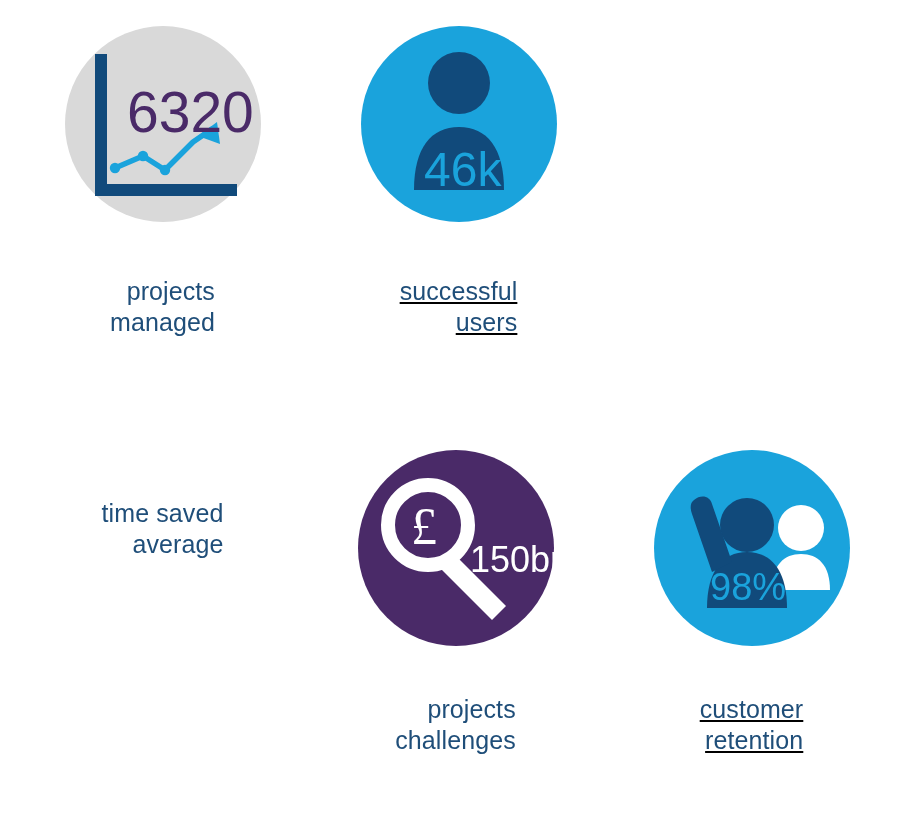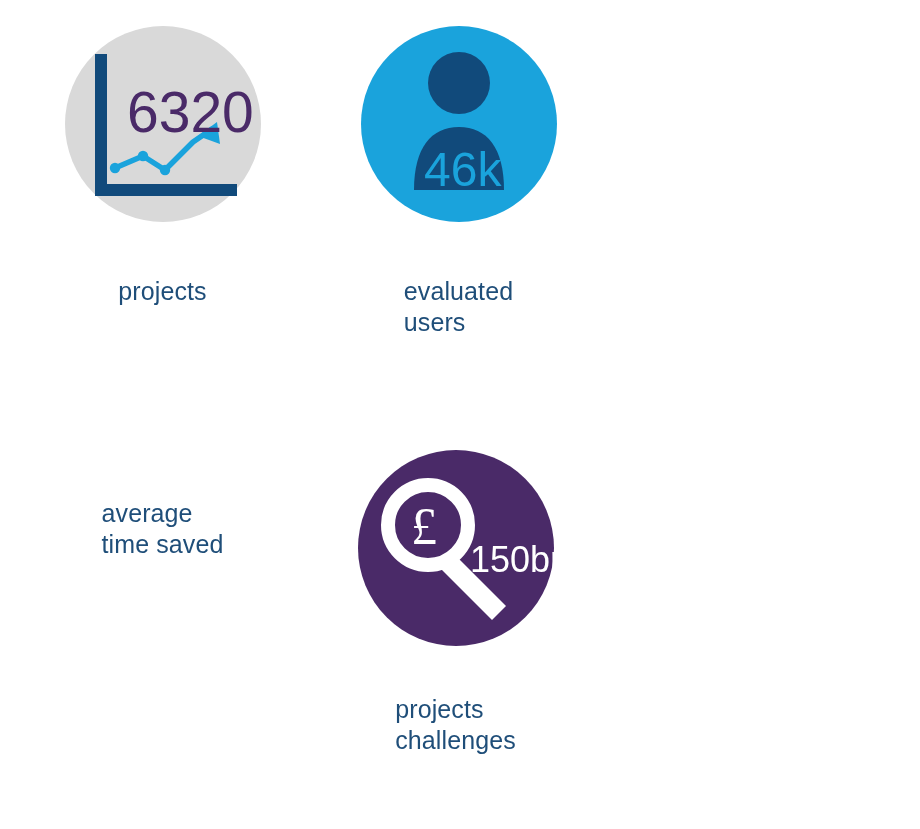--- a/index.html
+++ b/index.html
@@ -33,34 +33,34 @@
   .stat-row.row-bottom { margin-top: 112px; }
 
   .stat-cell {
     width: 293px;
     display: flex;
     flex-direction: column;
     align-items: center;
   }
   .stat-cell.cell-0 { margin-left: 16px; }
   .stat-cell.cell-1 { margin-left: 0px; }
-  .stat-cell.cell-2 { margin-left: 3px; }
+  .stat-cell.cell-2 { margin-left: 3px; text-decoration: underline; }
 
   .badge {
     width: 196px;
     height: 196px;
     border-radius: 50%;
     position: relative;
     display: block;
   }
   .badge svg { display: block; width: 196px; height: 196px; }
 
   .caption {
     margin-top: 54px;
-    text-align: left;
+    text-align: right;
     color: #1F4E79;
     font-size: 25px;
     line-height: 31px;
     font-family: "Liberation Sans", sans-serif;
     letter-spacing: 0.1px;
   }
   .caption .cap-line { display: block; white-space: nowrap; }
 
   .stat-cell.cell-bot-0 .caption,
   .stat-cell.cell-bot-1 .caption,
@@ -85,48 +85,49 @@
             <polygon points="152,96 155,118 133,110" fill="#1AA3DC"></polygon>
             <circle cx="50" cy="142" r="5.2" fill="#1AA3DC"></circle>
             <circle cx="78" cy="130" r="5.2" fill="#1AA3DC"></circle>
             <circle cx="100" cy="144" r="5.2" fill="#1AA3DC"></circle>
           </g>
           <text x="62" y="106" font-family="Liberation Sans, sans-serif" font-size="57" fill="#4A2A68">6320</text>
         </svg>
       </div>
       <div class="caption">
         <span class="cap-line">projects</span>
+        <span class="cap-line">managed</span>
       </div>
     </div>
 
 
     <div class="stat-cell cell-2">
       <div class="badge">
         <svg viewBox="0 0 196 196" xmlns="http://www.w3.org/2000/svg">
           <circle cx="98" cy="98" r="98" fill="#1AA3DC"></circle>
           <g fill="#114A7B">
             <circle cx="98" cy="57" r="31"></circle>
             <path d="M53,164 C53,122 70,101 98,101 C126,101 143,122 143,164 Z"></path>
           </g>
           <text x="63" y="160" font-family="Liberation Sans, sans-serif" font-size="48" fill="#1AA3DC">46k</text>
         </svg>
       </div>
       <div class="caption">
-        <span class="cap-line">evaluated</span>
+        <span class="cap-line">successful</span>
         <span class="cap-line">users</span>
       </div>
     </div>
   </div>
 
   <div class="stat-row row-bottom">
 
     <div class="stat-cell cell-0 cell-bot-0">
       <div class="caption">
+        <span class="cap-line">time saved</span>
         <span class="cap-line">average</span>
-        <span class="cap-line">time saved</span>
       </div>
     </div>
 
     <div class="stat-cell cell-1 cell-bot-1">
       <div class="badge">
         <svg viewBox="0 0 196 196" xmlns="http://www.w3.org/2000/svg">
           <circle cx="98" cy="98" r="98" fill="#4A2A68"></circle>
           <g>
             <circle cx="70" cy="75" r="40" fill="none" stroke="#FFFFFF" stroke-width="14"></circle>
             <path d="M96,104 L148,156 L134,170 L82,118 Z" fill="#FFFFFF"></path>
@@ -134,15 +135,36 @@
           </g>
           <text x="112" y="122" font-family="Liberation Sans, sans-serif" font-size="36" fill="#FFFFFF">150bn</text>
         </svg>
       </div>
       <div class="caption">
         <span class="cap-line">projects</span>
         <span class="cap-line">challenges</span>
       </div>
     </div>
 
+    <div class="stat-cell cell-2 cell-bot-2">
+      <div class="badge">
+        <svg viewBox="0 0 196 196" xmlns="http://www.w3.org/2000/svg">
+          <circle cx="98" cy="98" r="98" fill="#1AA3DC"></circle>
+          <g fill="#FFFFFF">
+            <circle cx="147" cy="78" r="23"></circle>
+            <path d="M118,140 C118,115 130,104 147,104 C164,104 176,115 176,140 Z"></path>
+          </g>
+          <g fill="#114A7B">
+            <circle cx="93" cy="75" r="27"></circle>
+            <path d="M53,158 C53,122 68,102 93,102 C118,102 133,122 133,158 Z"></path>
+            <path d="M40,50 C47,44 56,46 58,54 L78,112 L58,122 L38,64 C36,58 36,53 40,50 Z"></path>
+          </g>
+          <text x="56" y="150" font-family="Liberation Sans, sans-serif" font-size="38" fill="#1AA3DC">98%</text>
+        </svg>
+      </div>
+      <div class="caption">
+        <span class="cap-line">customer</span>
+        <span class="cap-line">retention</span>
+      </div>
+    </div>
   </div>
 
 </div>
 
 </body></html>

